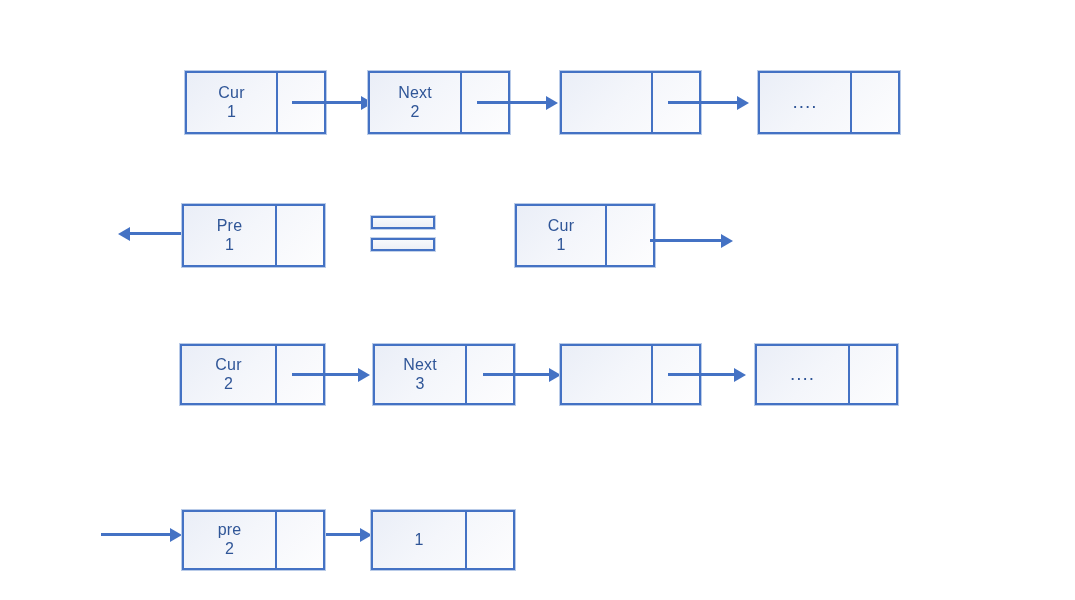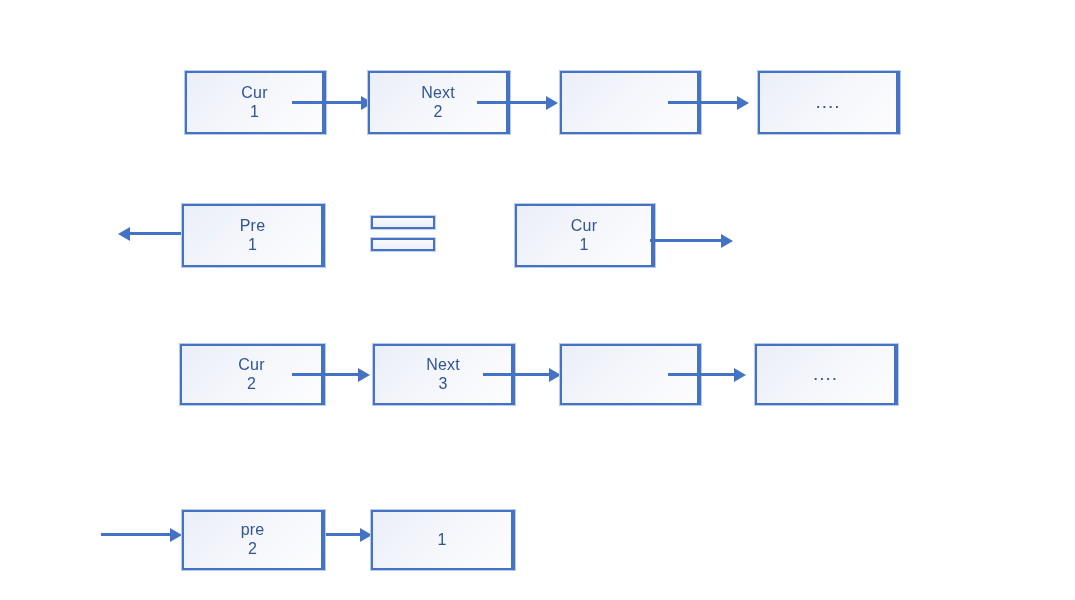--- a/index.html
+++ b/index.html
@@ -21,21 +21,21 @@
     top: 0;
     width: 1075px;
     height: 600px;
   }
 
   
   .node {
     position: absolute;
     box-sizing: border-box;
     display: flex;
-    flex-direction: column;
+    flex-direction: row;
     background: linear-gradient(135deg, #eaeef7 0%, #f4f6fb 45%, #fdfdfe 100%);
     border: 2px solid #4472c4;
     outline: 1px solid #b9cbe8;
   }
   .node .cell-data {
     flex: 1 1 auto;
     display: flex;
     flex-direction: column;
     align-items: center;
     justify-content: center;

